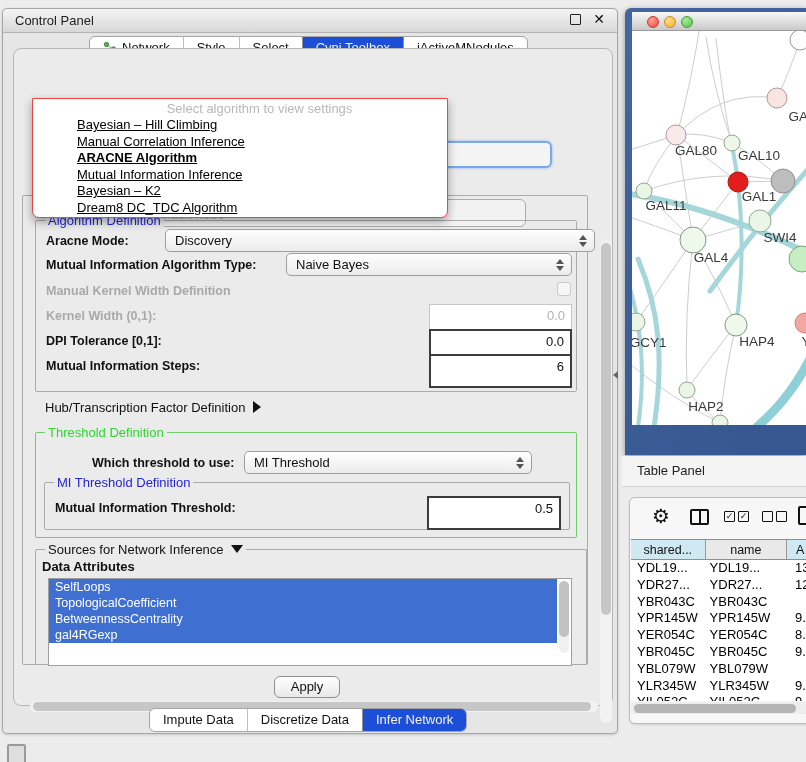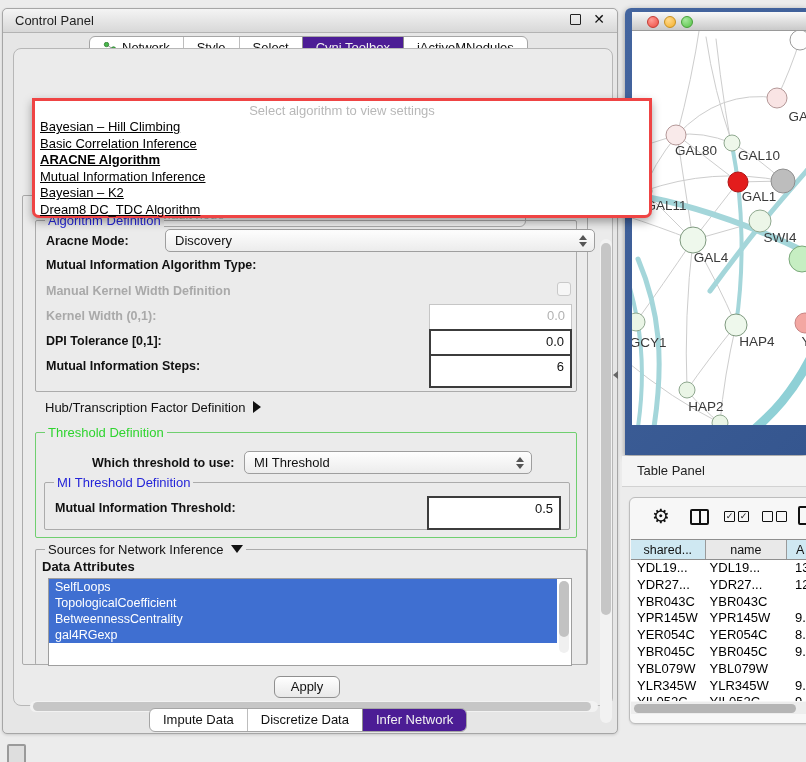--- a/index.html
+++ b/index.html
@@ -18,36 +18,36 @@
   .cp-float { position:absolute; right:36px; top:5px; width:11px; height:11px;
     border:1.5px solid #222; border-radius:1px; }
   .cp-close { position:absolute; right:12px; top:2px; font-size:14px; font-weight:bold; color:#111; }
 
   
   .seg { position:absolute; display:flex; background:#fff; border:1px solid #a5a5a5;
     border-radius:6px; overflow:hidden; height:24px; }
   .seg .tab { padding:0 13px; line-height:22px; font-size:13px; color:#111;
     border-left:1px solid #bdbdbd; display:flex; align-items:center; gap:5px; white-space:nowrap; }
   .seg .tab:first-child { border-left:none; }
-  .seg .tab.sel { background:#4c1d95; color:#f2f2f2; border-left-color:#8e8e8e; }
+  .seg .tab.sel { background:#1d4ed8; color:#f2f2f2; border-left-color:#8e8e8e; }
   .seg .tab.sel + .tab { border-left-color:#8e8e8e; }
 
   .inner-panel { position:absolute; left:10px; top:39px; width:600px; height:658px;
     background:#ebebeb; border:1px solid #b7b7b7; border-radius:8px; }
 
   
   .combo-focus-sliver { position:absolute; left:45px; top:92px; width:493px; height:27px;
     border:2px solid #7aa8e8; border-radius:6px; background:#f4f4f4; box-shadow:0 0 3px #8db4ea; }
   .combo-ghost { position:absolute; left:45px; top:150px; width:467px; height:28px;
     border:1px solid #ababab; border-radius:6px; background:#f2f2f2; }
   .combo-ghost .val { position:absolute; left:12px; top:7px; font-size:13px; color:#b0b0b0; }
 
   
-  .popup { position:absolute; left:18px; top:49px; width:620px; height:120px; background:#ffffff;
-    border:3px solid #ef4444; border-radius:0 0 7px 7px; box-shadow:0 4px 10px rgba(0,0,0,.35); z-index:30; }
+  .popup { position:absolute; left:18px; top:49px; width:416px; height:120px; background:#ffffff;
+    border:1px solid #ef4444; border-radius:0 0 7px 7px; box-shadow:0 4px 10px rgba(0,0,0,.35); z-index:30;padding-left:39px; }
   .popup .placeholder { text-align:center; color:#b8b8b8; font-size:13px; padding-top:2px; height:18px; }
   .popup .item { font-size:13px; line-height:16.5px; padding-left:5px; color:#000; white-space:nowrap;text-decoration:underline; }
   .popup .item.bold { font-weight:bold; }
 
   
   .fieldset { position:absolute; border:1px solid #ababab; border-radius:2px; }
   .fieldset > .legend { position:absolute; top:-8px; left:9px; background:#ebebeb;
     padding:0 3px; font-size:13px; color:#111; white-space:nowrap; }
   .legend.blue { color:#2525d8; }
   .legend.green { color:#2fd42f; }
@@ -178,21 +178,21 @@
     <div class="inner-panel">
 
       <div class="combo-focus-sliver"></div>
       <div class="combo-ghost">
         <span class="val">gal-filtered sif default node</span>
       </div>
 
       <div class="popup">
         <div class="placeholder">Select algorithm to view settings</div>
         <div class="item">Bayesian – Hill Climbing</div>
-        <div class="item">Basic Correlation Inference</div>
+        <div class="item">Manual Correlation Inference</div>
         <div class="item bold">ARACNE Algorithm</div>
         <div class="item">Mutual Information Inference</div>
         <div class="item">Bayesian – K2</div>
         <div class="item">Dream8 DC_TDC Algorithm</div>
       </div>
 
       <div class="fieldset" style="left:8px; top:146px; width:566px; height:470px;">
         <span class="legend">Cyni Algorithm Settings</span>
 
         <div class="fieldset" style="left:12px; top:24px; width:542px; height:172px;">
@@ -201,20 +201,27 @@
           <div class="flabel" style="left:10px; top:13px;">Aracne Mode:</div>
           <div class="combo" style="left:106px; top:8px; width:430px;margin-left:23px;">
             <span class="val">Discovery</span>
             <span class="stepper">
                 <span class="up"></span>
                 <span class="dn"></span>
               </span>
           </div>
 
           <div class="flabel" style="left:10px; top:37px;">Mutual Information Algorithm Type:</div>
+          <div class="combo" style="left:250px; top:32px; width:286px;">
+            <span class="val">Naive Bayes</span>
+            <span class="stepper">
+                <span class="up"></span>
+                <span class="dn"></span>
+              </span>
+          </div>
 
           <div class="flabel dis" style="left:10px; top:63px;">Manual Kernel Width Definition</div>
           <div class="checkbox" style="left:521px; top:61px;"></div>
 
           <div class="flabel dis" style="left:10px; top:88px;">Kernel Width (0,1):</div>
           <div class="tinput dis" style="left:393px; top:83px; width:143px;">0.0</div>
 
           <div class="flabel" style="left:10px; top:113px;">DPI Tolerance [0,1]:</div>
           <div class="tinput strong" style="left:393px; top:108px; width:143px;">0.0</div>
 

